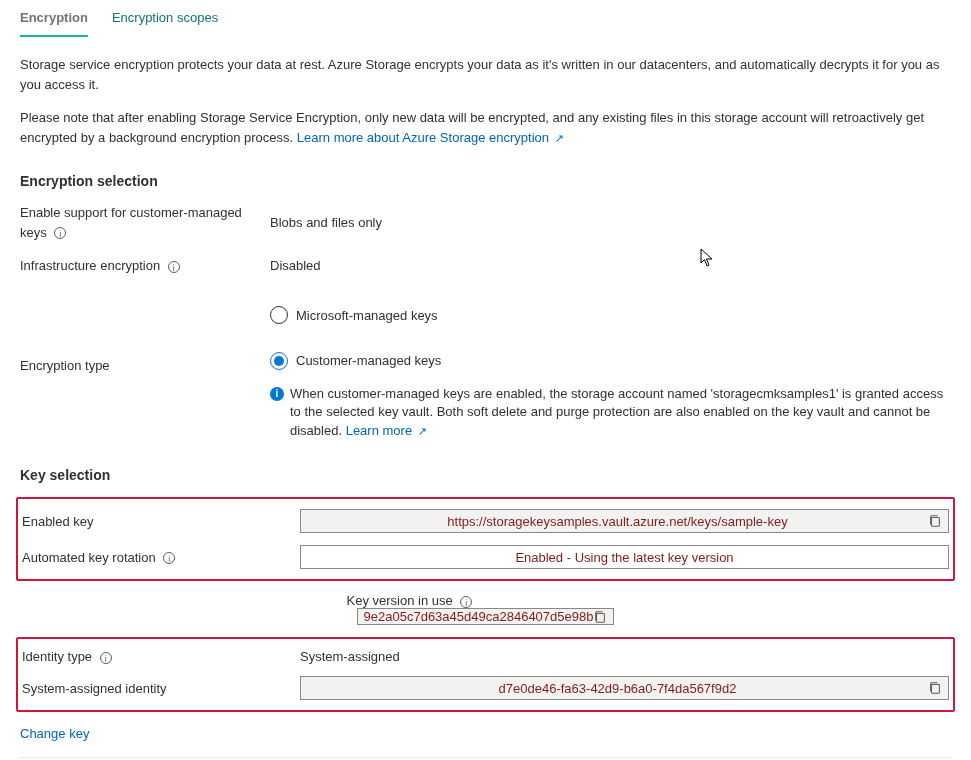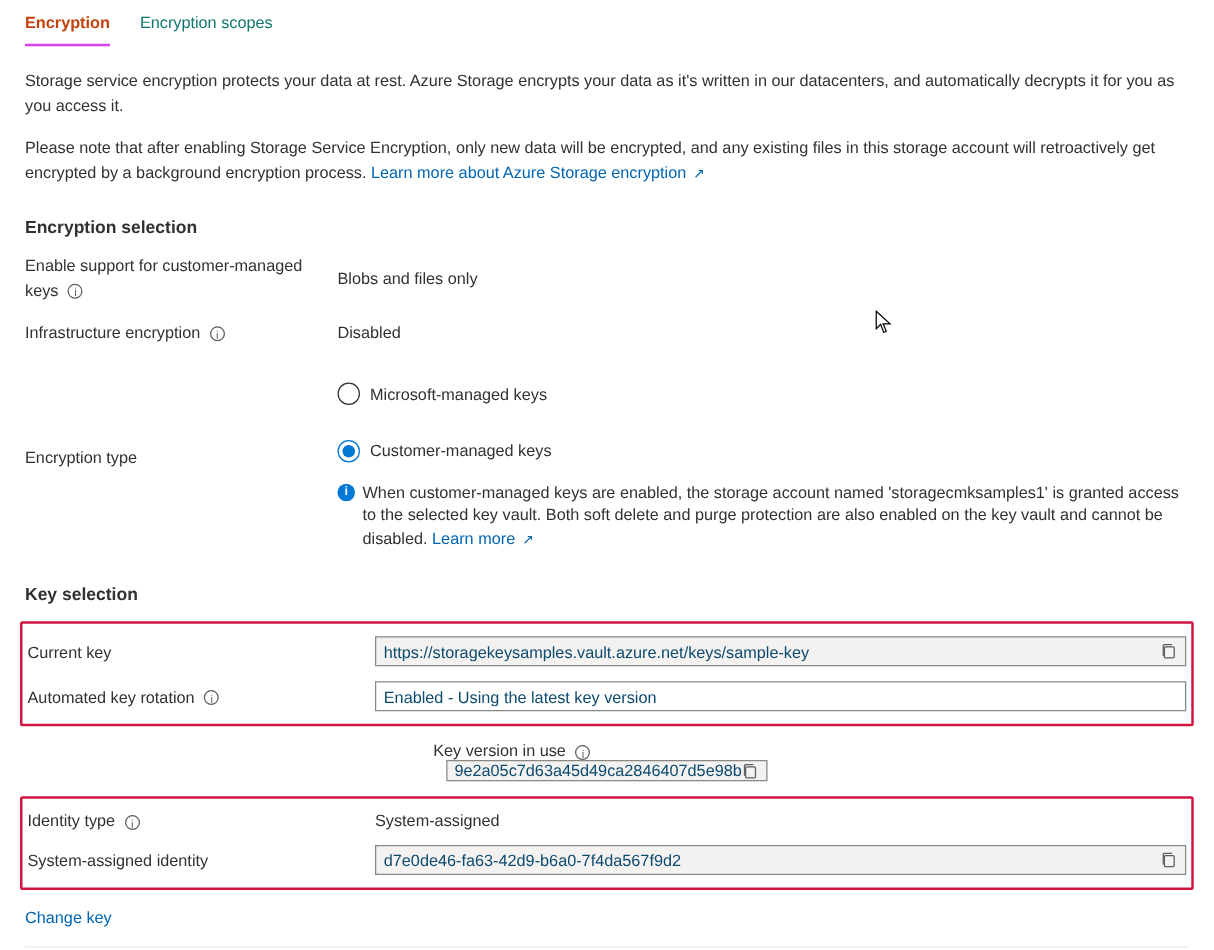--- a/index.html
+++ b/index.html
@@ -18,23 +18,23 @@
     border-bottom: 0px solid transparent;
     margin-bottom: 18px;
   }
   .tab {
     padding: 10px 0;
     cursor: pointer;
     color: #0f766e;
     border-bottom: 2px solid transparent;
   }
   .tab.active {
-    color: #c2410c;
+    color: #737373;
     font-weight: 600;
-    border-bottom: 2px solid #d946ef;
+    border-bottom: 2px solid #14b8a6;
   }
   .intro { line-height: 1.5; margin-bottom: 14px; }
   .link { color: #0065b3; text-decoration: none; cursor: pointer; }
   .ext-icon { font-size: 11px; margin-left: 2px; }
   h3 { font-size: 14px; font-weight: 600; margin: 26px 0 14px 0; }
   .row {
     display: flex;
     align-items: center;
     margin-bottom: 14px;
   }
@@ -101,21 +101,21 @@
     flex: 1;
     display: flex;
     align-items: center;
     border: 1px solid #8a8886;
     background: #fff;
     height: 24px;
     padding: 0 6px;
     font-size: 13px;
   }
   .field-box.readonly { background: #f3f2f1; color:#605e5c; border-color:#8a8886;}
-  .field-box .text { flex: 1; white-space: nowrap; overflow: hidden; text-overflow: ellipsis; color:#0c4a6e;}
+  .field-box .text { flex: 1; white-space: nowrap; overflow: hidden; text-overflow: ellipsis; color:#7f1d1d;text-align:center;}
   .copy-icon {
     width: 14px; height: 14px; cursor: pointer; flex-shrink:0;
   }
   .copy-icon svg { width: 14px; height: 14px; stroke: #605e5c; fill: none; stroke-width:1.2;}
   .plain-value { flex:1; }
   .divider { border: none; border-top: 1px solid #edebe9; margin: 16px 0; }
   .button-row { display: flex; gap: 8px; }
   .btn {
     padding: 6px 20px;
     border: none;
@@ -189,21 +189,21 @@
         </span>
       </div>
     </div>
   </div>
 </div>
 
 <h3>Key selection</h3>
 
 <div class="highlight-box">
   <div class="field-row">
-    <div class="flabel">Current key</div>
+    <div class="flabel">Enabled key</div>
     <div class="field-box readonly">
       <span class="text">https://storagekeysamples.vault.azure.net/keys/sample-key</span>
       <span class="copy-icon">
         <svg viewBox="0 0 16 16">
             <rect x="4" y="4" width="9" height="10" rx="1"></rect>
             <path d="M3 12V3a1 1 0 0 1 1-1h7"></path>
           </svg>
       </span>
     </div>
   </div>

